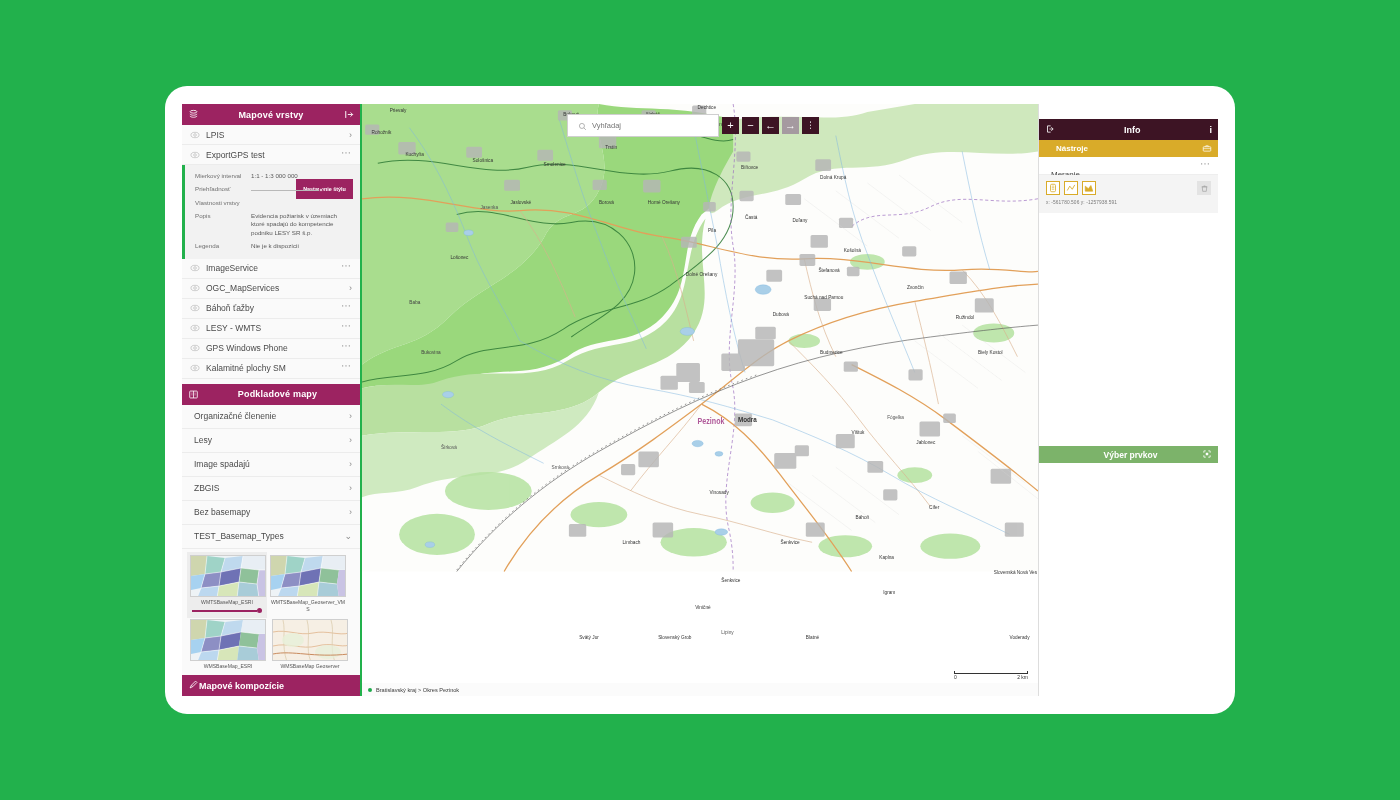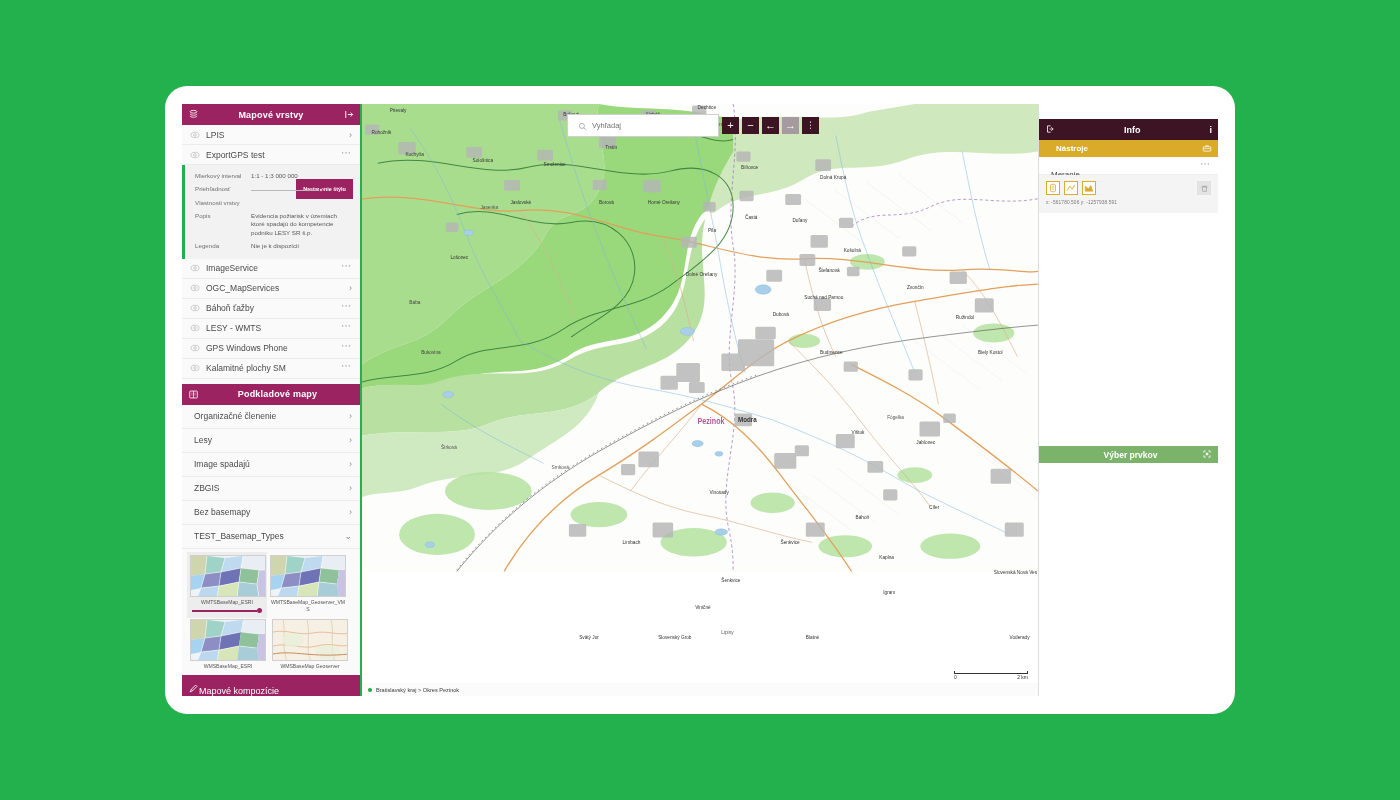--- a/index.html
+++ b/index.html
@@ -132,22 +132,22 @@
     font-size: 5.1px; color: #555; text-align: center;
     line-height: 1.35; padding-top: 2px;
     word-break: break-all;
   }
   .thumb-slider { margin: 2px 2px 0; height: 5px; position: relative; }
   .thumb-slider .tt { position: absolute; left: 0; right: 5px; top: 2px; height: 2px; background: #9c2361; }
   .thumb-slider .tk { position: absolute; right: 0; top: 0; width: 5px; height: 5px; border-radius: 50%; background: #9c2361; }
 
   .comp-header {
     height: 21px; background: #9c2361; color: #fff;
-    display: flex; align-items: flex-end; padding: 0 6px;
-    font-size: 9px; font-weight: normal;
+    display: flex; align-items: center; padding: 0 6px;
+    font-size: 9px; font-weight: bold;
     flex: 0 0 21px;
   }
 
   
   #map-area {
     flex: 1 1 auto; position: relative; overflow: hidden;
     background: #ffffff;
   }
   #map-canvas { position: absolute; inset: 0; }
 

